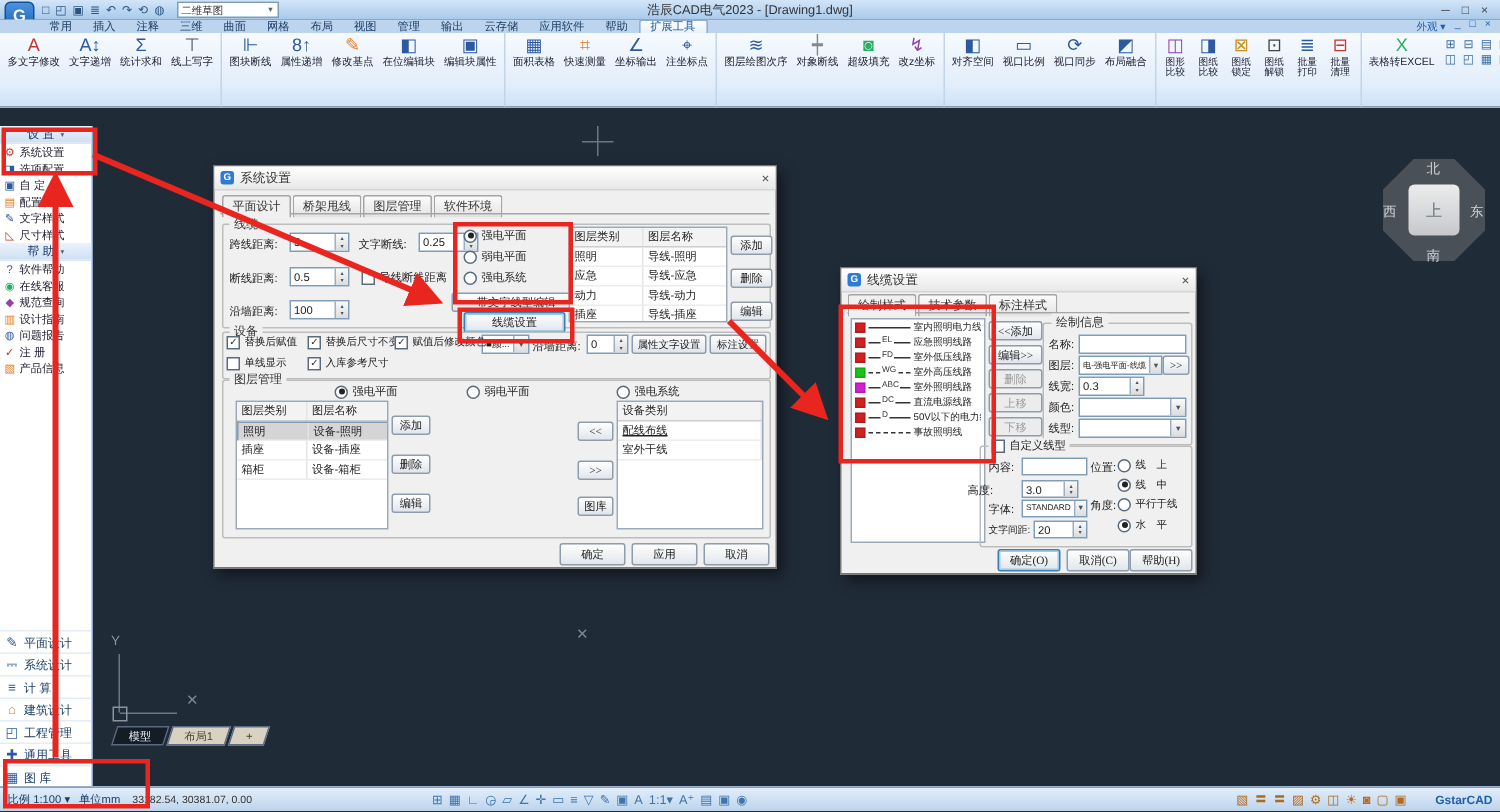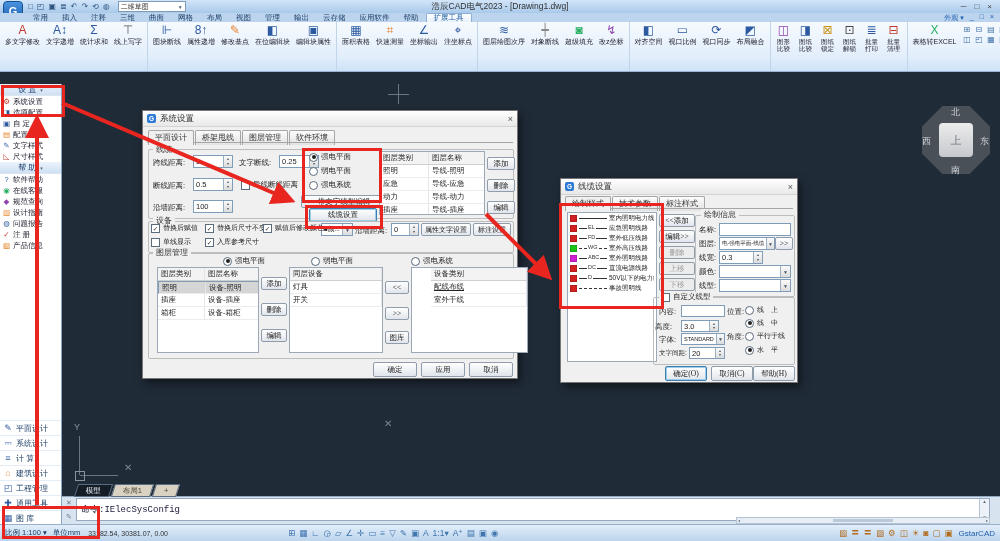--- a/index.html
+++ b/index.html
@@ -137,21 +137,21 @@
     display:flex;align-items:center;justify-content:space-between;font-size:4px;color:#567;padding:0 1px;}
   #hthumb{width:60px;height:3px;background:#b9c9da;}
   #statusbar{position:absolute;left:0;top:524px;width:1000px;height:17px;z-index:6;
     background:linear-gradient(#e2eefa,#bcd4ec);border-top:1px solid #9ab0c8;display:flex;align-items:center;
     padding:0 5px;box-sizing:border-box;font-size:7.5px;color:#223;}
   #st-scale{color:#1c3e66;}
   #st-unit{margin-left:6px;color:#1c3e66;}
   #st-coords{margin-left:8px;color:#333;font-size:7px;}
   #st-mid{display:flex;gap:4px;margin-left:120px;color:#3f74ad;font-size:8.5px;align-items:center;}
   #st-right{margin-left:auto;display:flex;gap:4px;align-items:center;color:#b06a1e;font-size:8.5px;}
-  #st-brand{margin-left:6px;color:#1f5fae;font-weight:normal;font-size:8px;}
+  #st-brand{margin-left:19px;color:#1f5fae;font-weight:bold;font-size:8px;}
   
   .rbox{position:absolute;border:3px solid #e8261f;z-index:60;pointer-events:none;}
   #annot-svg{position:absolute;left:0;top:0;z-index:55;pointer-events:none;}
 </style>
 </head>
 <body>
 
 <div id="root">
 
   <div id="titlebar">
@@ -591,33 +591,22 @@
         <div class="wtr">
           <span class="wtc" style="width: 40px;">插座</span>
           <span class="wtc" style="width: 52px;">设备-插座</span>
         </div>
         <div class="wtr">
           <span class="wtc" style="width: 40px;">箱柜</span>
           <span class="wtc" style="width: 52px;">设备-箱柜</span>
         </div>
       </div>
     <div id="sys-btns1"></div>
-    <div class="wtab" id="sys-t2" style="left:146px;top:156px;width:92px;height:84px;">
-        <div class="wth">
-          <span class="wtc" style="flex: 1 1 0%;">同层设备</span>
-        </div>
-        <div class="wtr">
-          <span class="wtc" style="flex: 1 1 0%;">灯具</span>
-        </div>
-        <div class="wtr">
-          <span class="wtc" style="flex: 1 1 0%;">开关</span>
-        </div>
-      </div>
     <div id="sys-btns2"></div>
-    <div class="wtab" id="sys-t3" style="left:268px;top:156px;width:96px;height:84px;padding-left:19px;">
+    <div class="wtab" id="sys-t3" style="left:268px;top:156px;width:96px;height:84px;">
         <div class="wth">
           <span class="wtc" style="flex: 1 1 0%;">设备类别</span>
         </div>
         <div class="wtr">
           <span class="wtc" style="flex: 1 1 0%; text-decoration: underline;">配线布线</span>
         </div>
         <div class="wtr">
           <span class="wtc" style="flex: 1 1 0%;">室外干线</span>
         </div>
       </div>
@@ -784,21 +773,21 @@
     <div class="grp" style="left:92px;top:118px;width:140px;height:66px;"></div>
     <label class="chkrow" style="left:98px;top:113px;background:#f0f0f0;padding:0 2px;">
       <span class="chk"></span>
         <span>自定义线型</span>
     </label>
     <span class="flabel" style="left:98px;top:128px;">内容:</span>
     <div class="inp" style="left:120px;top:126px;width:42px;height:10px;">
         <span class="val"></span>
       </div>
     <span class="flabel" style="left:166px;top:128px;">位置:</span>
-    <span class="flabel" style="left:94px;top:143px;">高度:</span>
+    <span class="flabel" style="left:84px;top:143px;">高度:</span>
     <div class="spin" style="left:120px;top:141px;width:36px;height:10px;">
       <span class="val">3.0</span>
         <span class="ud">
           <i>▲</i>
           <i>▼</i>
         </span>
     </div>
     <span class="flabel" style="left:98px;top:156px;">字体:</span>
     <div class="sel" style="left:120px;top:154px;width:42px;height:10px;">
       <span class="val" style="font-size:5.5px;">STANDARD</span>
@@ -847,38 +836,20 @@
         <span>模型</span>
       </div>
       <div class="mdl idle">
         <span>布局1</span>
       </div>
       <div class="mdl idle">
         <span>+</span>
       </div>
     </div>
 
-  <div id="cmdarea">
-    <div id="cmdgutter">
-        <span>✕</span>
-        <span>✎</span>
-      </div>
-    <div id="cmdbox">
-      <div id="cmdtext">命令:IElecSysConfig</div>
-      <div id="cmdscroll">
-        <span>▲</span>
-        <span>▼</span>
-      </div>
-    </div>
-    <div id="hscroll">
-      <span>◂</span>
-      <span id="hthumb"></span>
-      <span>▸</span>
-    </div>
-  </div>
 
   <div id="statusbar">
     <span id="st-scale">比例 1:100 ▾</span>
     <span id="st-unit">单位mm</span>
     <span id="st-coords">33182.54, 30381.07, 0.00</span>
     <span id="st-mid">
         <span>⊞</span>
         <span>▦</span>
         <span>∟</span>
         <span>◶</span>

